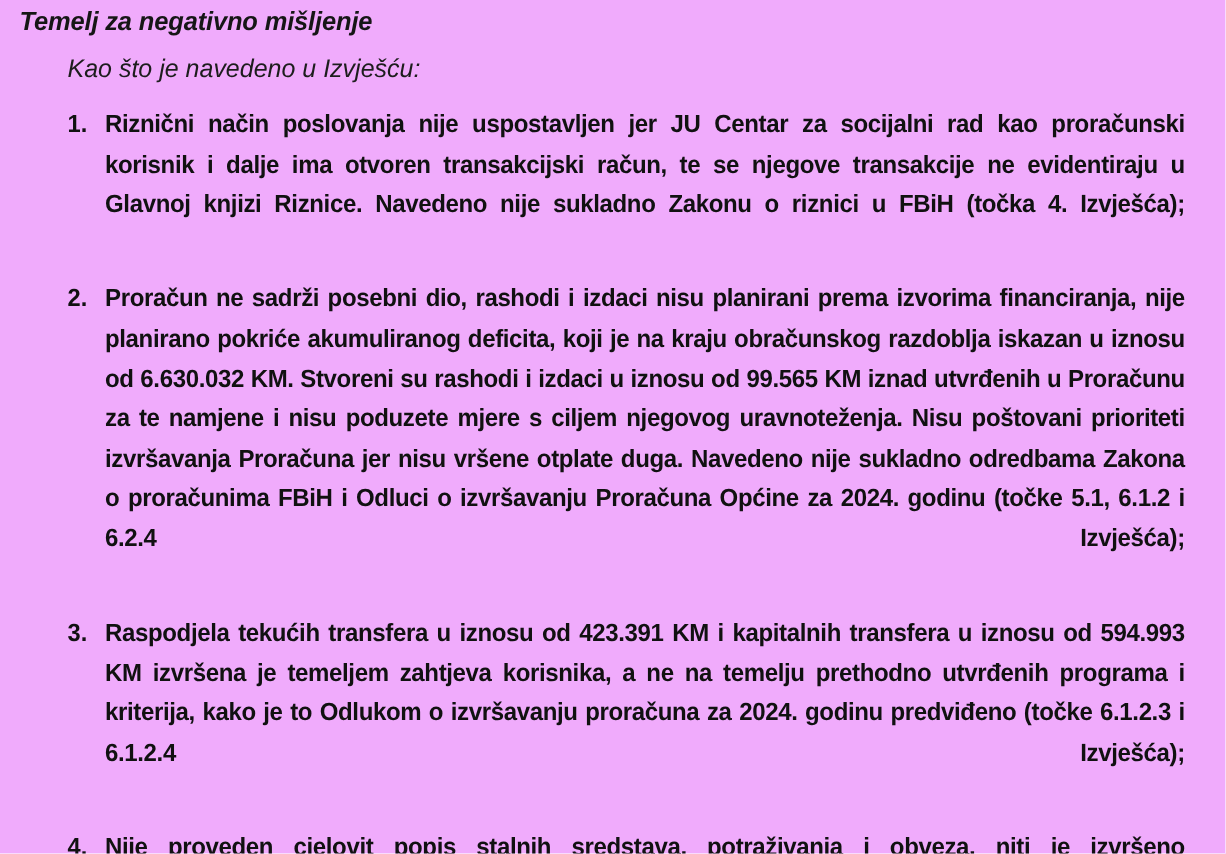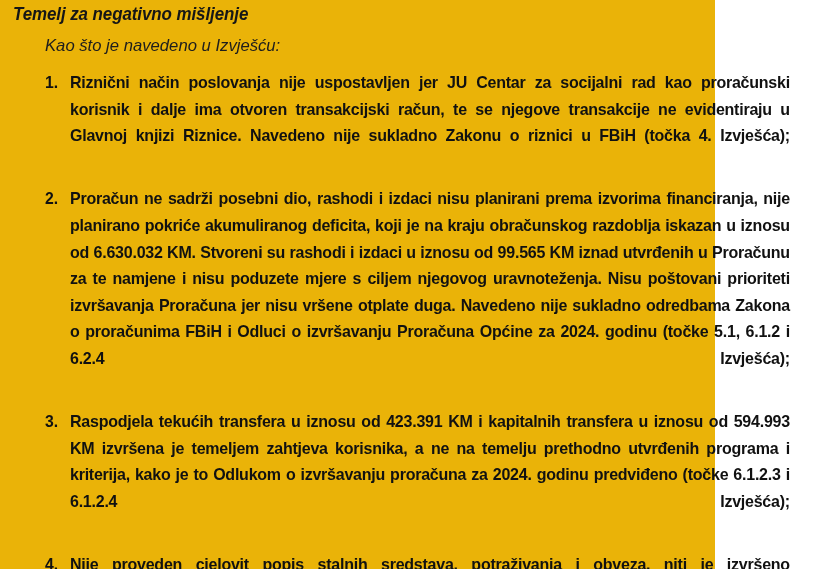--- a/index.html
+++ b/index.html
@@ -12,25 +12,25 @@
     width: 817px;
     height: 569px;
     overflow: hidden;
     font-family: "Liberation Sans", sans-serif;
     color: #1a1a1a;
     -webkit-font-smoothing: antialiased;
   }
 
   .page {
     position: relative;
-    width: 715px;
+    width: 817px;
     height: 569px;
     box-sizing: border-box;
     padding: 0;
-    background: #eab308;
+    background: #f0abfc;
   }
 
   
   .doc-heading {
     position: absolute;
     left: 13px;
     top: 4px;
     font-size: 17.5px;
     font-weight: bold;
     font-style: italic;

